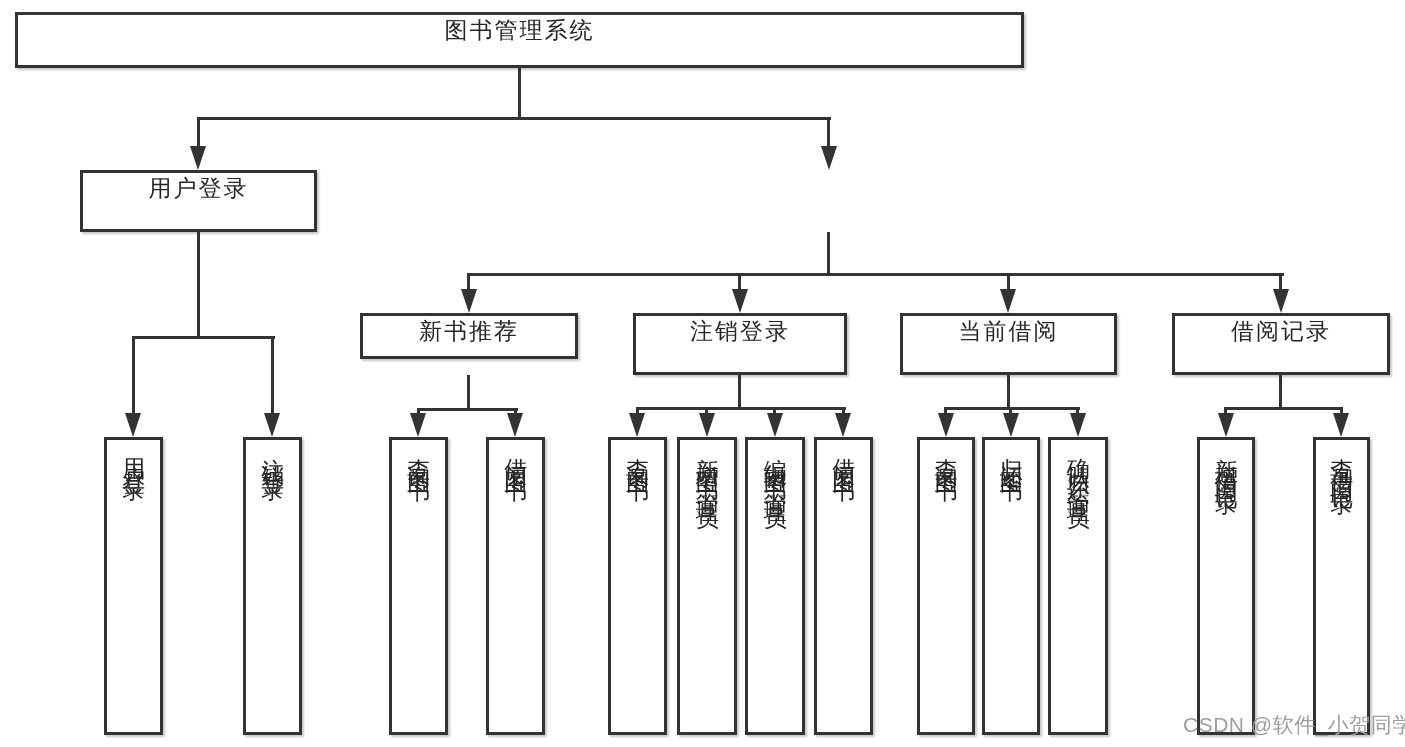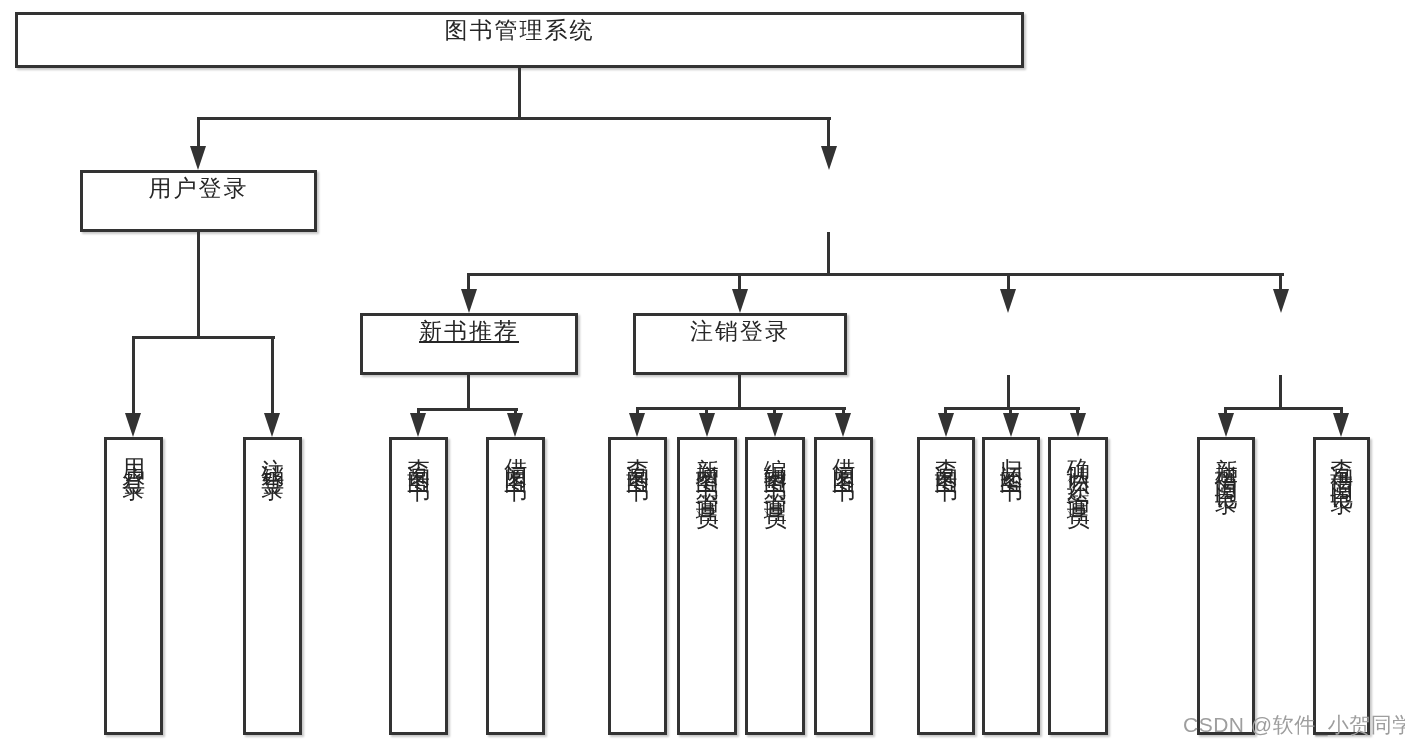--- a/index.html
+++ b/index.html
@@ -59,21 +59,21 @@
   }
 
   
   #root   { left: 15px;  top: 12px;  width: 1009px; height: 56px; }
 
   
   #n-user { left: 80px;  top: 170px; width: 237px; height: 62px; }
   #n-mgmt { left: 711px; top: 170px; width: 236px; height: 62px; }
 
   
-  #n-rec  { left: 360px;  top: 313px; width: 218px; height: 62px; text-decoration: underline; }
+  #n-rec  { left: 360px;  top: 313px; width: 218px; height: 46px; }
   #n-bor  { left: 633px;  top: 313px; width: 214px; height: 62px; }
   #n-cur  { left: 900px;  top: 313px; width: 217px; height: 62px; }
   #n-rcd  { left: 1172px; top: 313px; width: 218px; height: 62px; }
 
   
   .leaf { top: 437px; height: 298px; }
   #l-userlogin { left: 104px;  width: 59px; }
   #l-logout    { left: 243px;  width: 59px; }
   #l-rec-s     { left: 389px;  width: 59px; }
   #l-rec-b     { left: 486px;  width: 59px; }
@@ -183,20 +183,26 @@
   <div class="arrow" id="a-cur"></div>
   <div class="line" id="c-rcd-s"></div>
   <div class="arrow" id="a-rcd"></div>
 
   <div class="box" id="n-rec">
     <span class="hlabel">新书推荐</span>
   </div>
   <div class="box" id="n-bor">
     <span class="hlabel">注销登录</span>
   </div>
+  <div class="box" id="n-cur">
+    <span class="hlabel">当前借阅</span>
+  </div>
+  <div class="box" id="n-rcd">
+    <span class="hlabel">借阅记录</span>
+  </div>
 
   <div class="line" id="g-user-v"></div>
   <div class="line" id="g-user-h"></div>
   <div class="line" id="g-user-s1"></div>
   <div class="arrow" id="g-user-a1"></div>
   <div class="line" id="g-user-s2"></div>
   <div class="arrow" id="g-user-a2"></div>
 
   <div class="line" id="g-rec-v"></div>
   <div class="line" id="g-rec-h"></div>

